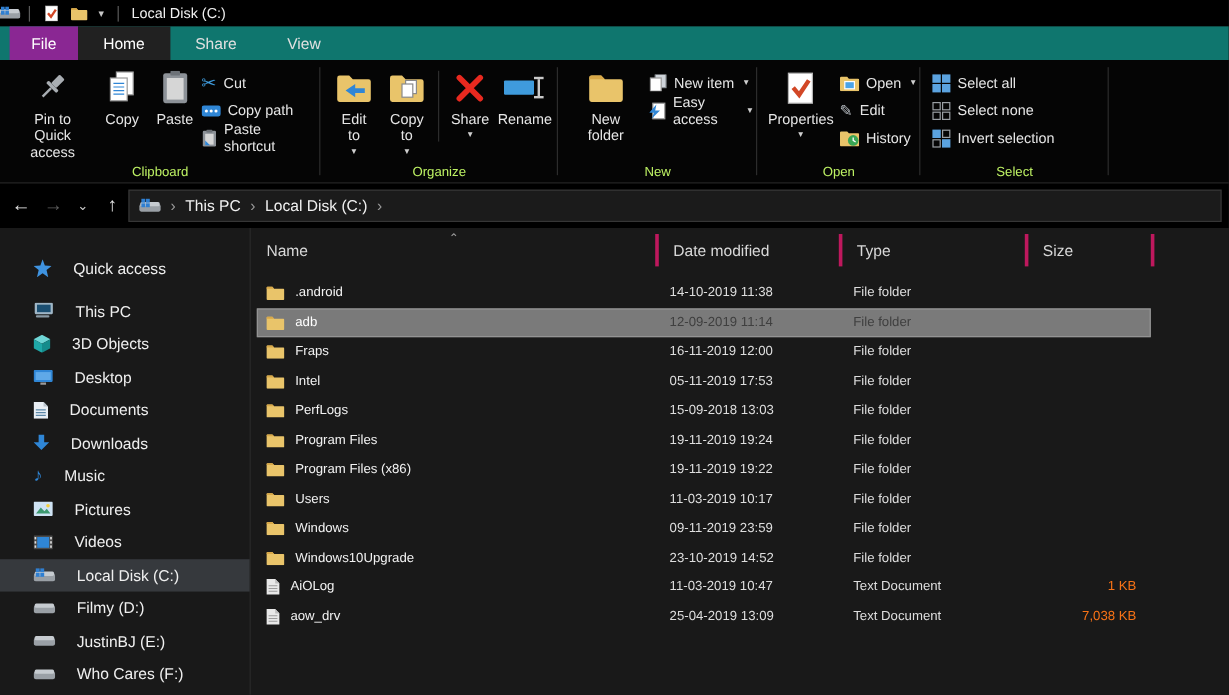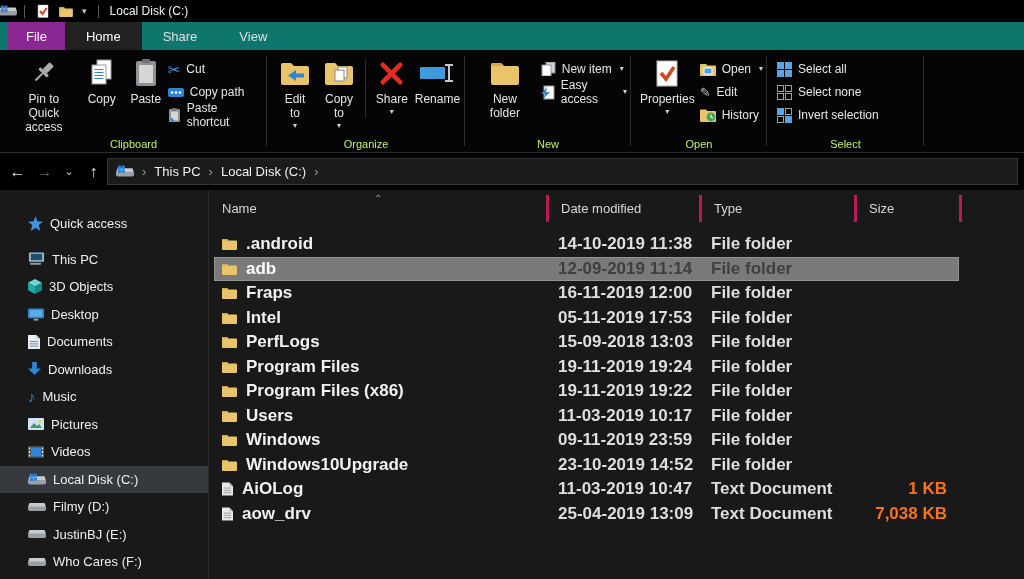--- a/index.html
+++ b/index.html
@@ -47,36 +47,36 @@
   .navbtn.dim { color:#5f5f5f; }
   .navbtn.small { font-size:11px; width:22px; color:#cfcfcf; }
   .crumbbox { flex:1; height:27px; background:#1b1b1b; border:1px solid #363636;
     display:flex; align-items:center; padding:0 8px; gap:8px; font-size:13px; }
   .crumb-sep { color:#9a9a9a; font-size:13px; }
   .crumb { color:#f0f0f0; }
 
   
   .main { display:flex; height:389px; }
   .sidebar { width:209px; border-right:1px solid #2a2a2a; padding-top:20px; background:#191919; }
-  .snode { height:27.5px; display:flex; align-items:center; gap:7px; padding-left:28px; font-size:13px; color:#efefef; }
+  .snode { height:27.5px; display:flex; align-items:center; gap:18px; padding-left:28px; font-size:13px; color:#efefef; }
   .snode.child { }
   .snode.selected { background:#36393d; }
   .gap { height:8px; }
   .glyph-ic { font-size:15px; line-height:1; }
 
   .content { flex:1; padding-top:5px; }
   .hdr { display:grid; grid-template-columns:332px 153px 155px 105px 60px; height:27px;
     margin-left:5px; position:relative; font-size:13px; color:#d8d8d8; }
   .hcell { display:flex; align-items:center; padding-left:12px; border-left:3px solid #be185d; }
   .hcell.first { border-left:none; padding-left:8px; }
   .sortmark { position:absolute; left:160px; top:-2px; color:#9a9a9a; font-size:10px; }
 
   .rows { margin-top:10px; }
   .row { display:grid; grid-template-columns:332px 153px 155px 105px; height:24.5px;
-    align-items:center; margin-left:5px; width:745px; font-size:17px;font-weight:bold; }
+    align-items:center; margin-left:5px; width:745px; font-size:11px; }
   .row .namecell { display:flex; align-items:center; gap:9px; padding-left:8px; color:#f2f2f2; }
   .row .muted { color:#dedede; padding-left:12px; }
   .row .sizecell { text-align:right; padding-right:12px; color:#f97316; }
   .row.selected { background:#7a7a7a; outline:1px solid #949494; outline-offset:-1px; }
   .row.selected .namecell { color:#ffffff; }
   .row.selected .muted, .row.selected .sizecell { color:#3f3f3f; }
 
   svg { display:block; }
 </style>
 </head>

